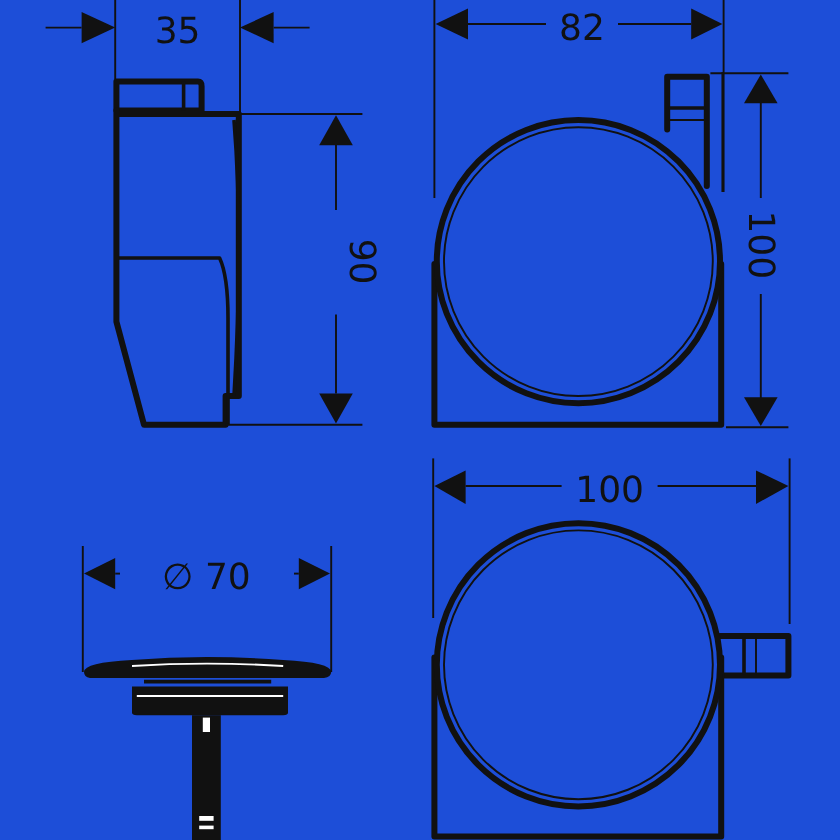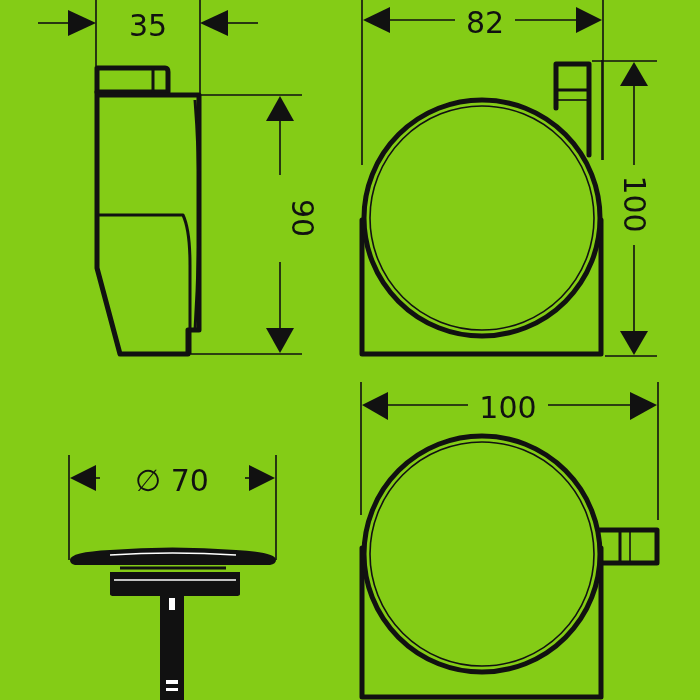--- a/index.html
+++ b/index.html
@@ -1,16 +1,16 @@
 <!DOCTYPE html>
 <html><head>
 <meta charset="utf-8">
 <style>
   html,body{margin:0;padding:0;background:#ffffff;}
-  #canvas{position:relative;width:700px;height:700px;background:#84cc16;overflow:hidden;}
+  #canvas{position:relative;width:700px;height:700px;background:#1d4ed8;overflow:hidden;}
   svg{position:absolute;left:0;top:0;}
   .thick{fill:none;stroke:#111111;stroke-width:5;stroke-linejoin:round;stroke-linecap:round;}
   .mid{fill:none;stroke:#111111;stroke-width:3;stroke-linejoin:round;}
   .thin{fill:none;stroke:#111111;stroke-width:1.6;}
   .arrow{fill:#111111;stroke:none;}
   .dimtext{font-family:"DejaVu Sans","Liberation Sans",sans-serif;font-size:30px;fill:#111111;}
 </style>
 </head>
 <body>
 

